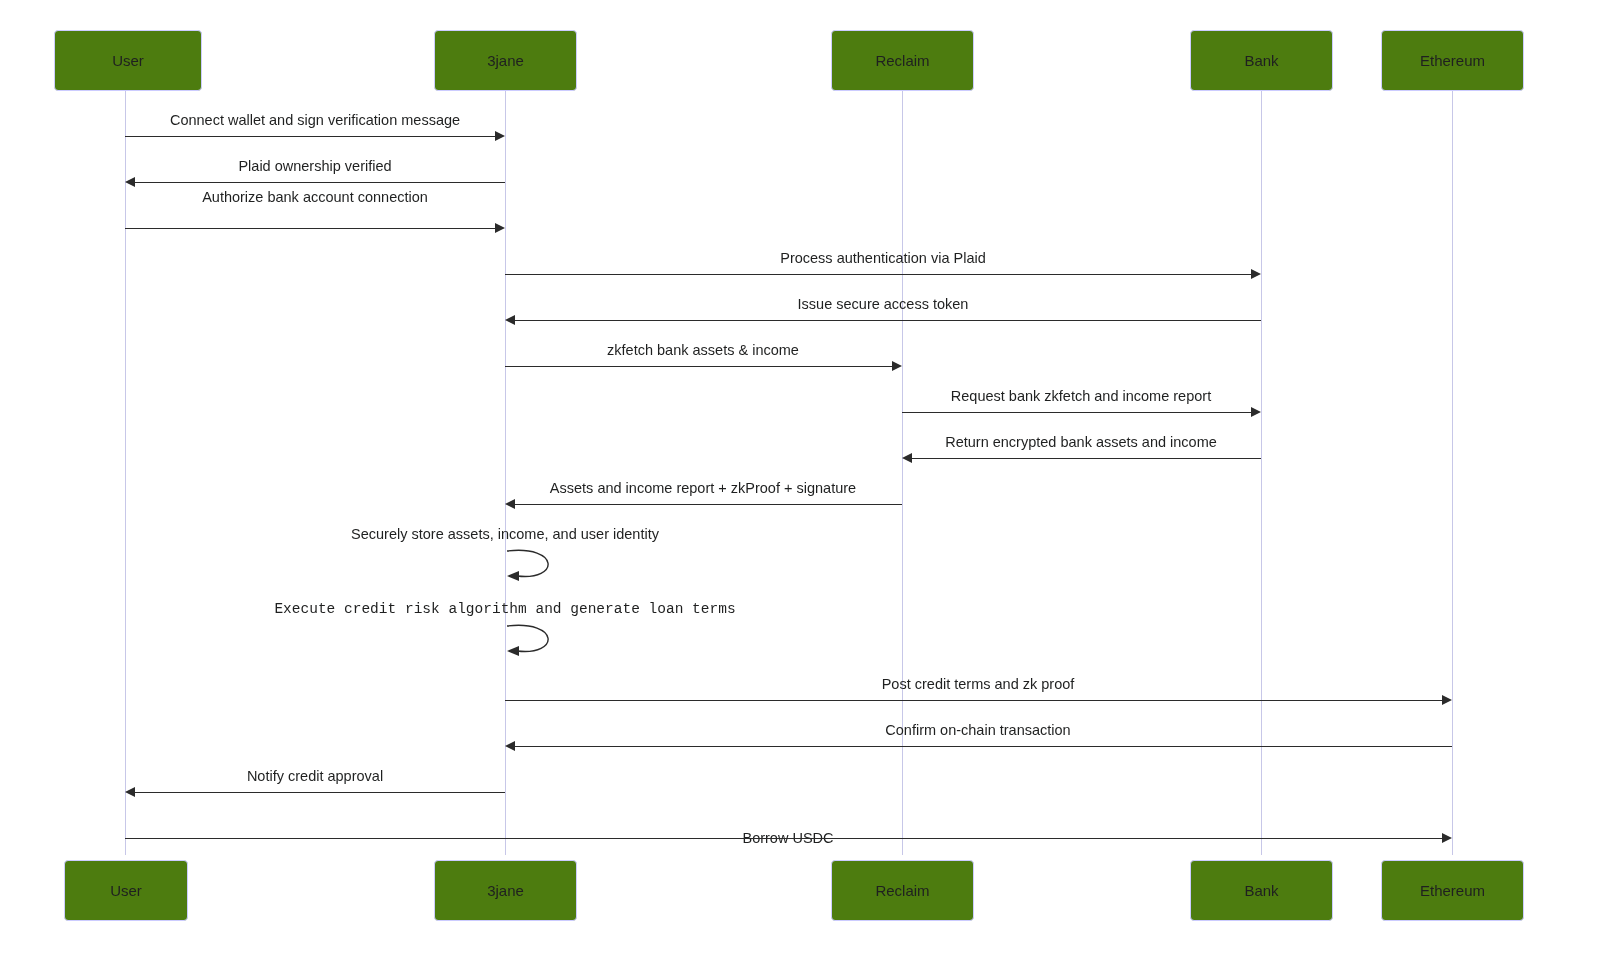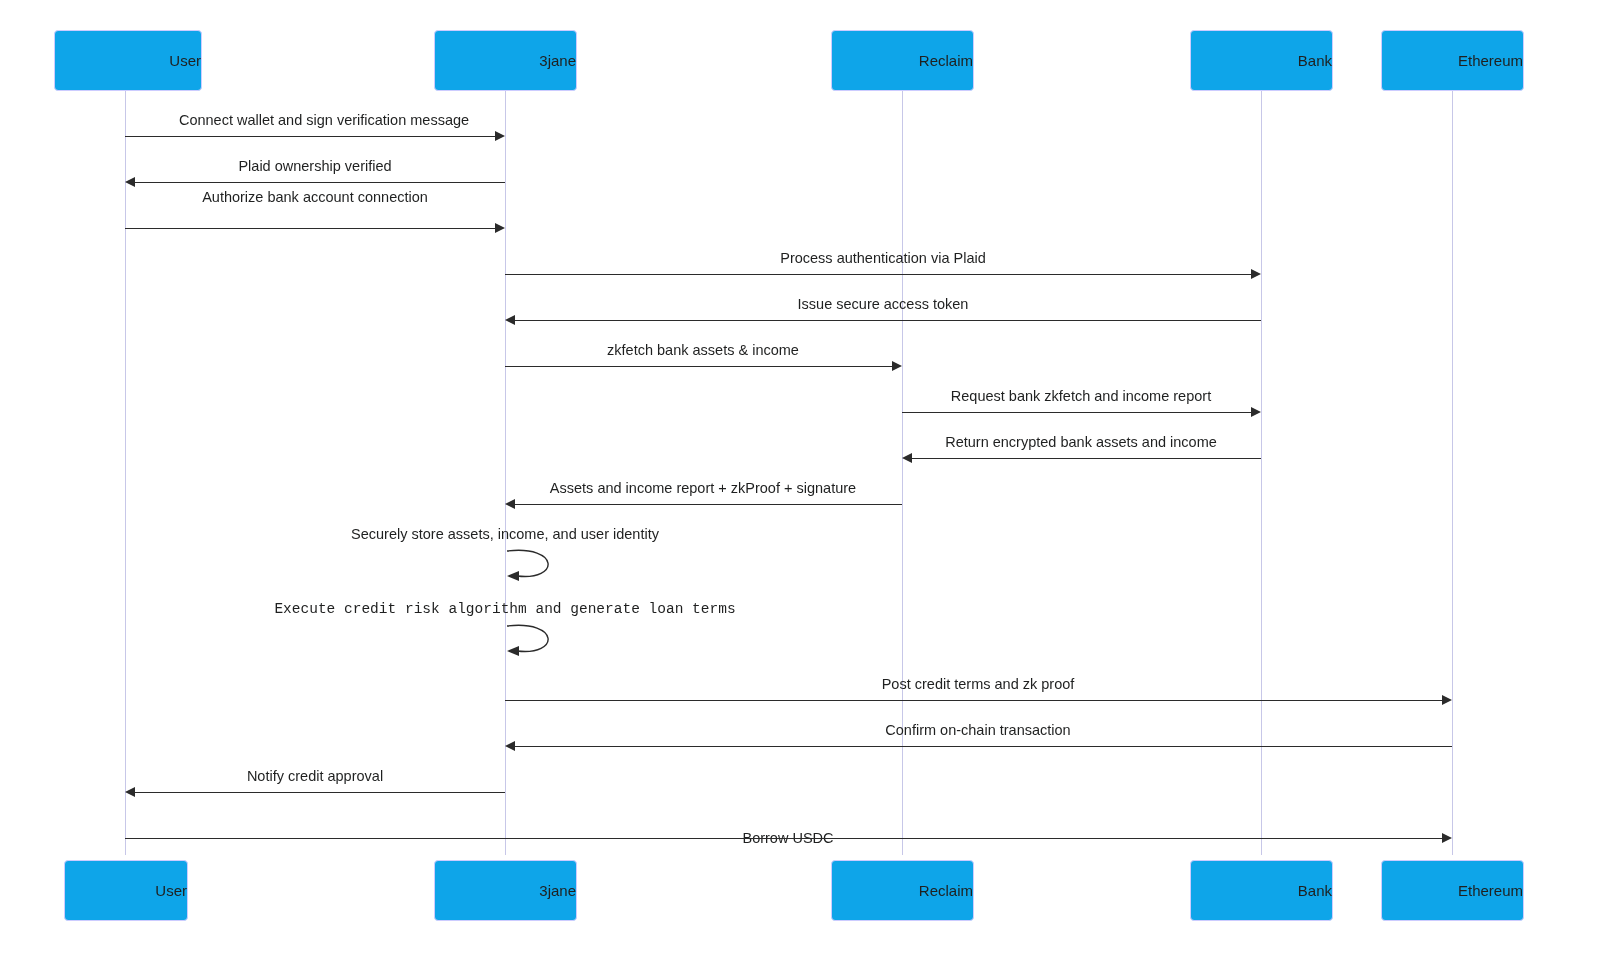--- a/index.html
+++ b/index.html
@@ -12,26 +12,26 @@
   }
   #diagram {
     position: relative;
     width: 1600px;
     height: 970px;
     overflow: hidden;
     background: #ffffff;
   }
   .actor-box {
     position: absolute;
-    background: #0ea5e9;
+    background: #4d7c0f;
     border: 1px solid #CCCCFF;
     border-radius: 4px;
     display: flex;
     align-items: center;
-    justify-content: flex-end;
+    justify-content: center;
     font-size: 15px;
     color: #1f2020;
     box-sizing: border-box;
   }
   .lifeline {
     position: absolute;
     width: 1px;
     background: #c7c7e8;
   }
   .msg-label {
@@ -104,21 +104,21 @@
   <div class="actor-box" style="left:831px; top:860px; width:143px; height:61px;">
     <span>Reclaim</span>
   </div>
   <div class="actor-box" style="left:1190px; top:860px; width:143px; height:61px;">
     <span>Bank</span>
   </div>
   <div class="actor-box" style="left:1381px; top:860px; width:143px; height:61px;">
     <span>Ethereum</span>
   </div>
 
-  <div class="msg-label" style="left:324px; top:112px;">Connect wallet and sign verification message</div>
+  <div class="msg-label" style="left:315px; top:112px;">Connect wallet and sign verification message</div>
   <div class="msg-line" style="left:125px; top:136px; width:370px;"></div>
   <div class="arrow-head arrow-right" style="left:495px; top:131px;"></div>
 
   <div class="msg-label" style="left:315px; top:158px;">Plaid ownership verified</div>
   <div class="msg-line" style="left:135px; top:182px; width:370px;"></div>
   <div class="arrow-head arrow-left" style="left:125px; top:177px;"></div>
 
   <div class="msg-label" style="left:315px; top:189px;">Authorize bank account connection</div>
   <div class="msg-line" style="left:125px; top:228px; width:370px;"></div>
   <div class="arrow-head arrow-right" style="left:495px; top:223px;"></div>

